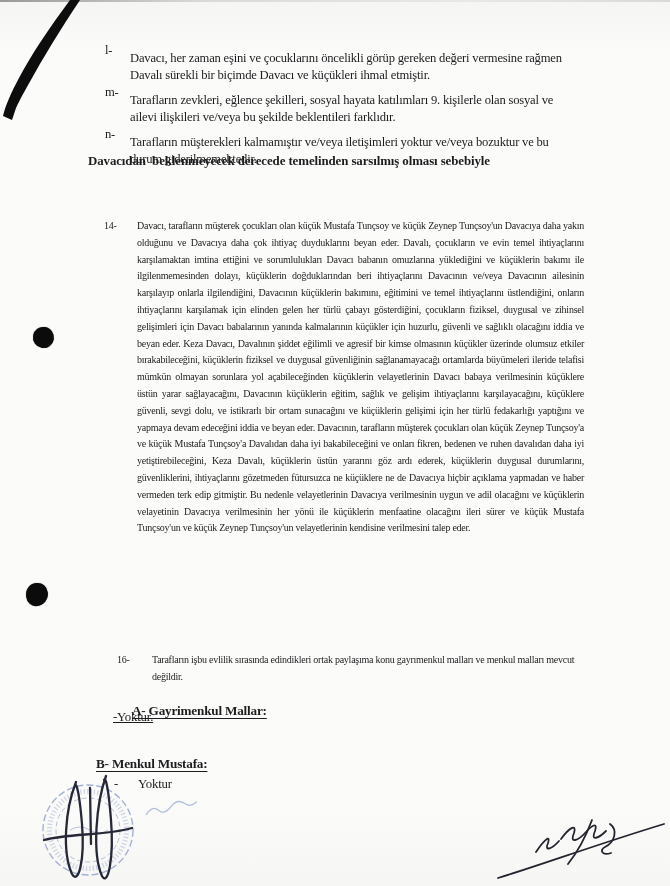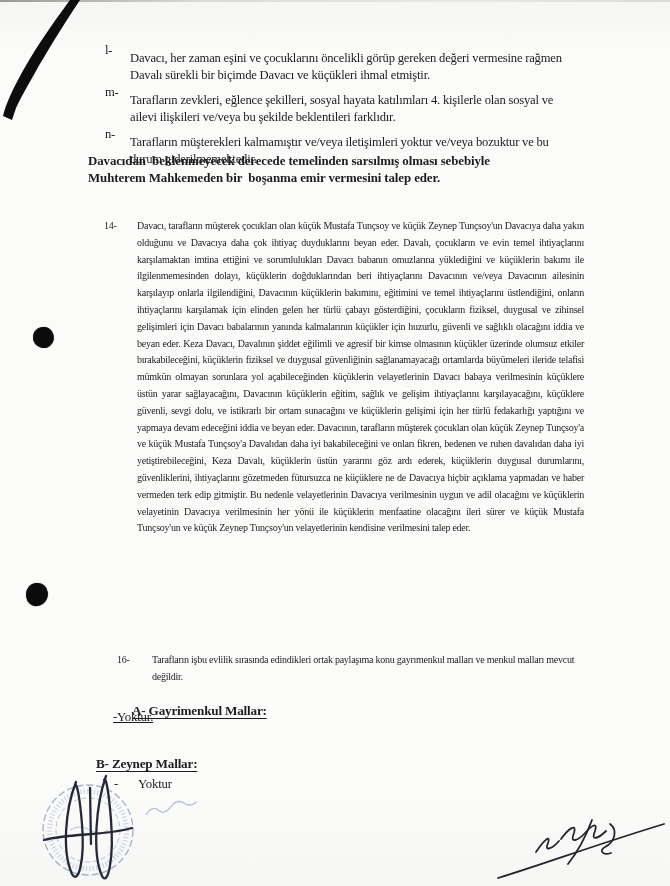--- a/index.html
+++ b/index.html
@@ -59,47 +59,46 @@
   <div class="punch-hole hole-1"></div>
   <div class="punch-hole hole-2"></div>
 
   <div class="clauses">
     <div class="clause">
       <span class="clab">l-</span>
       <span class="ctext">Davacı, her zaman eşini ve çocuklarını öncelikli görüp gereken değeri vermesine rağmen Davalı sürekli bir biçimde Davacı ve küçükleri ihmal etmiştir.</span>
     </div>
     <div class="clause">
       <span class="clab">m-</span>
-      <span class="ctext">Tarafların zevkleri, eğlence şekilleri, sosyal hayata katılımları 4. kişilerle olan sosyal ve ailevi ilişkileri ve/veya bu şekilde beklentileri farklıdır.</span>
+      <span class="ctext">Tarafların zevkleri, eğlence şekilleri, sosyal hayata katılımları 9. kişilerle olan sosyal ve ailevi ilişkileri ve/veya bu şekilde beklentileri farklıdır.</span>
     </div>
     <div class="clause">
       <span class="clab">n-</span>
       <span class="ctext">Tarafların müşterekleri kalmamıştır ve/veya iletişimleri yoktur ve/veya bozuktur ve bu durum giderilmemektedir.</span>
     </div>
   </div>
 
   <div class="emphasis">
     <div>Davacıdan  beklenmeyecek derecede temelinden sarsılmış olması sebebiyle</div>
-    <div>Muhterem Mahkemeden bir  boşanma emir vermesini talep eder.</div>
   </div>
 
   <div class="item item14">
     <span class="ilabel">14-</span>
     <span class="itext">Davacı, tarafların müşterek çocukları olan küçük Mustafa Tunçsoy ve küçük Zeynep Tunçsoy'un Davacıya daha yakın olduğunu ve Davacıya daha çok ihtiyaç duyduklarını beyan eder. Davalı, çocukların ve evin temel ihtiyaçlarını karşılamaktan imtina ettiğini ve sorumlulukları Davacı babanın omuzlarına yüklediğini ve küçüklerin bakımı ile ilgilenmemesinden dolayı, küçüklerin doğduklarından beri ihtiyaçlarını Davacının ve/veya Davacının ailesinin karşılayıp onlarla ilgilendiğini, Davacının küçüklerin bakımını, eğitimini ve temel ihtiyaçlarını üstlendiğini, onların ihtiyaçlarını karşılamak için elinden gelen her türlü çabayı gösterdiğini, çocukların fiziksel, duygusal ve zihinsel gelişimleri için Davacı  babalarının yanında kalmalarının küçükler için huzurlu, güvenli ve sağlıklı olacağını iddia ve beyan eder. Keza Davacı, Davalının şiddet eğilimli ve agresif bir kimse olmasının küçükler üzerinde olumsuz etkiler bırakabileceğini, küçüklerin fiziksel ve duygusal güvenliğinin sağlanamayacağı ortamlarda büyümeleri ileride telafisi mümkün olmayan sorunlara yol açabileceğinden küçüklerin velayetlerinin Davacı babaya verilmesinin küçüklere üstün yarar sağlayacağını, Davacının küçüklerin eğitim, sağlık ve gelişim ihtiyaçlarını karşılayacağını, küçüklere güvenli, sevgi dolu, ve istikrarlı bir ortam sunacağını ve küçüklerin gelişimi için her türlü fedakarlığı yaptığını ve yapmaya devam edeceğini iddia ve beyan eder. Davacının, tarafların müşterek çocukları olan küçük Zeynep Tunçsoy'a ve küçük Mustafa Tunçsoy'a Davalıdan daha iyi bakabileceğini ve onları fikren, bedenen ve ruhen davalıdan daha iyi yetiştirebileceğini, Keza Davalı, küçüklerin üstün yararını göz ardı ederek, küçüklerin duygusal durumlarını, güvenliklerini, ihtiyaçlarını gözetmeden fütursuzca ne küçüklere ne de Davacıya hiçbir açıklama yapmadan ve haber vermeden terk edip gitmiştir. Bu nedenle velayetlerinin Davacıya verilmesinin uygun ve adil olacağını ve küçüklerin velayetinin Davacıya verilmesinin her yönü ile küçüklerin menfaatine olacağını ileri sürer ve küçük Mustafa Tunçsoy'un ve küçük Zeynep Tunçsoy'un velayetlerinin kendisine verilmesini talep eder.</span>
   </div>
 
   <div class="item item15">
     <span class="ilabel">16-</span>
     <span class="itext">Tarafların işbu evlilik sırasında edindikleri ortak paylaşıma konu gayrımenkul malları ve menkul malları mevcut değildir.</span>
   </div>
 
   <div class="sec-heading secA-h">A- Gayrimenkul Mallar:</div>
   <div class="sec-value secA-v">-Yoktur.</div>
 
-  <div class="sec-heading secB-h">B- Zeynep Mallar:</div>
+  <div class="sec-heading secB-h">B- Menkul Mustafa:</div>
   <div class="sec-value secB-v">
     <span>-</span><span class="vb">Yoktur</span>
   </div>
 
   <svg class="stamp-svg" width="185" height="118" viewBox="0 0 185 118">
     <g stroke="#8296c6" fill="none" opacity="0.72">
       <circle cx="68" cy="62" r="45" stroke-width="1.4" stroke-dasharray="7 3"></circle>
       <circle cx="68" cy="62" r="32" stroke-width="1" stroke-dasharray="5 3" opacity="0.8"></circle>
       <circle cx="68" cy="62" r="38.5" stroke-width="5" stroke-dasharray="1.3 2.1" opacity="0.5"></circle>
       <path d="M50 62 q 10 -6 20 0 t 18 0" stroke-width="1" opacity="0.8"></path>

